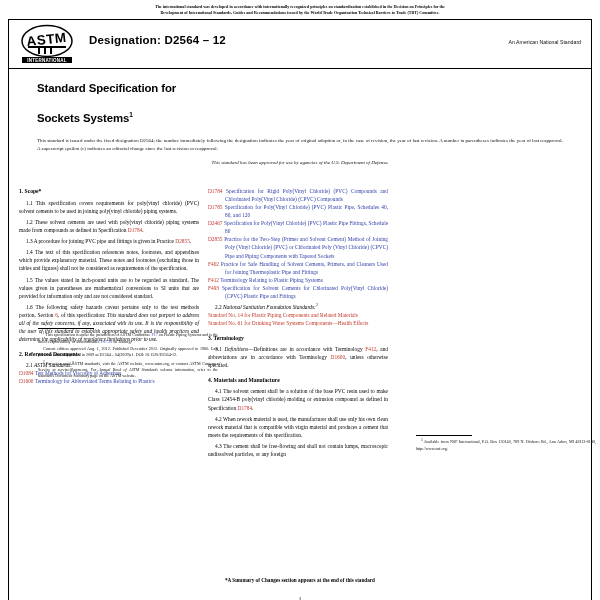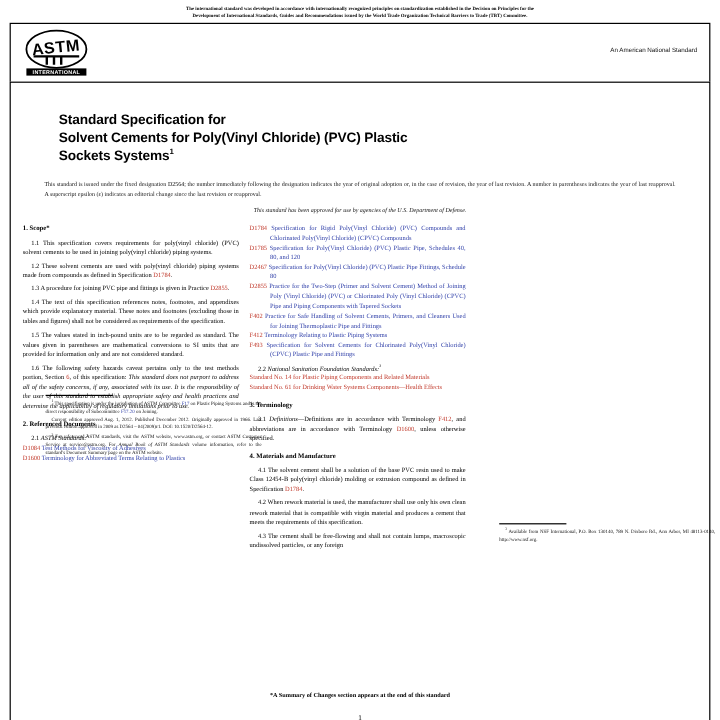--- a/index.html
+++ b/index.html
@@ -91,21 +91,21 @@
 
   
   .titleblock {
     padding: 12px 28px 0 28px;
   }
   .doc-title {
     font-family: "Liberation Sans", sans-serif;
     font-size: 11.4px;
     font-weight: bold;
     line-height: 1.32;
-    margin: 12px;
+    margin: 0;
     letter-spacing: -0.1px;
   }
   .doc-title sup { font-size: 6.5px; vertical-align: super; }
 
   .issue-note {
     margin-top: 10px;
     font-size: 5.0px;
     line-height: 1.62;
     text-align: justify;
     color: #111;
@@ -252,29 +252,30 @@
         <g stroke="#000" stroke-width="4" fill="none">
           <path d="M20 48 L96 48"></path>
           <path d="M42 48 L42 62"></path>
           <path d="M54 48 L54 62"></path>
           <path d="M66 48 L66 62"></path>
         </g>
         <rect x="8" y="68" width="100" height="12" fill="#000"></rect>
         <text x="58" y="77.5" font-size="9" fill="#fff" text-anchor="middle" font-family="Liberation Sans, sans-serif" font-weight="bold" letter-spacing="0.5">INTERNATIONAL</text>
       </svg>
     </div>
+    <div class="designation">Designation: D2564 – 12</div>
     <div class="ansi">An American National Standard</div>
   </div>
 
   <div class="frame">
 
     <div class="titleblock">
       <div class="doc-title">
         <span>Standard Specification for</span><br>
-        <span>Solvent Cements for Poly(Vinyl Chloride) (PVC) Plastic</span><br>
+        <br>
         <span>Sockets Systems</span><sup>1</sup>
       </div>
       <div class="issue-note">This standard is issued under the fixed designation D2564; the number immediately following the designation indicates the year of original adoption or, in the case of revision, the year of last revision. A number in parentheses indicates the year of last reapproval. A superscript epsilon (ε) indicates an editorial change since the last revision or reapproval.</div>
       <div class="dod-note">This standard has been approved for use by agencies of the U.S. Department of Defense.</div>
     </div>
 
     <div class="cols">
 
       <div class="col col-left">
 

